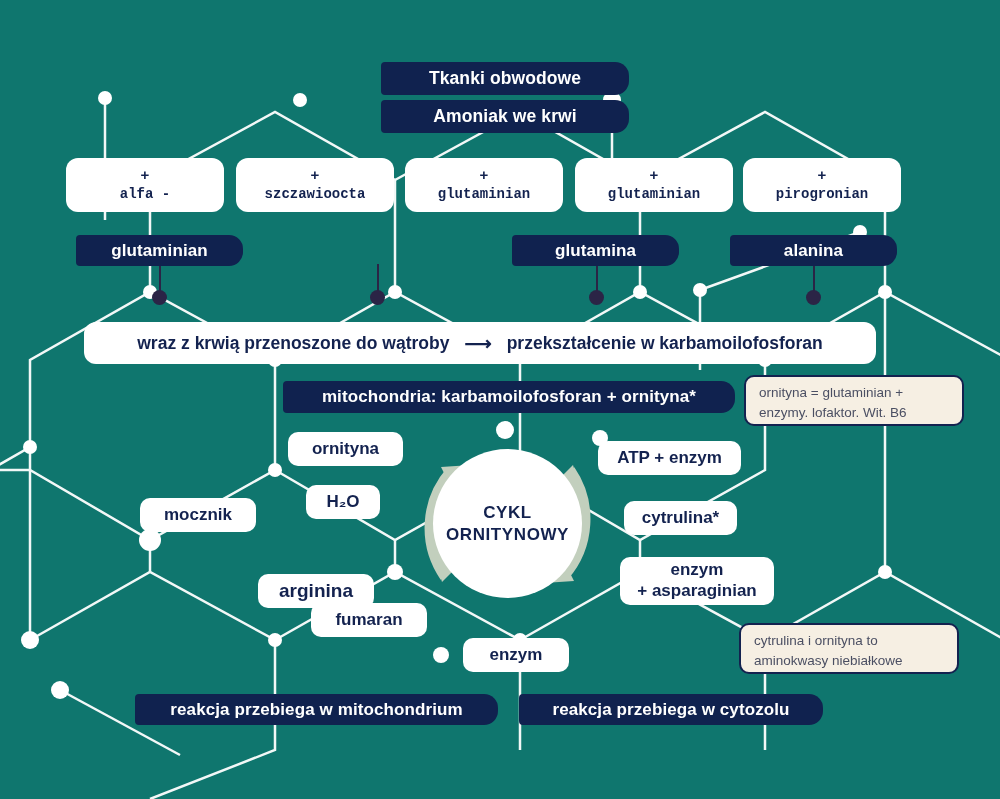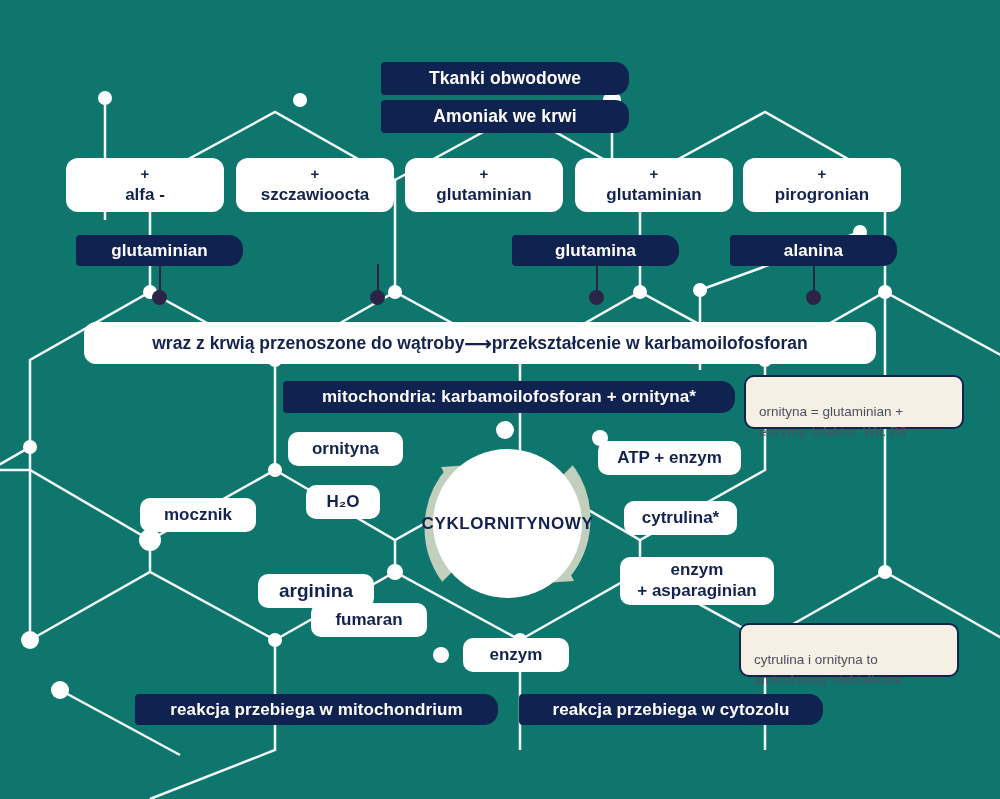--- a/index.html
+++ b/index.html
@@ -50,33 +50,33 @@
     white-space: nowrap;
     font-weight: bold;
   }
   .card.soft { border-radius: 10px; }
   .plus-card {
     flex-direction: column;
     line-height: 1.25;
     gap: 1px;
   }
   .plus-card .plus { font-size: 15px; font-weight: bold; }
-  .plus-card .nm { font-size: 17px; font-weight: bold; }
+  .plus-card .nm { font-size: 14px; font-weight: bold; font-family: Liberation Mono, monospace; }
 
   
   .note {
     position: absolute;
     background: #f5 efe4;
     background: #f6efe3;
     border: 2px solid #13224f;
     border-radius: 10px;
     color: #4b4f63;
     font-size: 13.5px;
     line-height: 1.45;
-    padding: 25px 13px;
+    padding: 6px 13px;
     font-weight: normal;
   }
 
   
   .stem {
     position: absolute;
     width: 2px;
     background: #2b2446;
   }
   .dot {
@@ -92,35 +92,35 @@
     left: 405px; top: 421px;
     width: 205px; height: 205px;
   }
   #cycle-core {
     position: absolute;
     left: 28px; top: 28px;
     width: 149px; height: 149px;
     border-radius: 50%;
     background: #ffffff;
     display: flex;
-    flex-direction: row;
+    flex-direction: column;
     align-items: center;
     justify-content: center;
     color: #13224f;
     font-weight: bold;
     font-size: 17px;
     line-height: 1.28;
     letter-spacing: .6px;
   }
 
   .arrow-wide { font-size: 19px; font-weight: bold; }
   #liver-bar {
     font-size: 17.5px;
     font-weight: bold;
-    gap: 0;
+    gap: 15px;
     padding: 0 22px;
     text-align: center;
   }
   #liver-bar span { display: inline-block; }
 </style>
 </head>
 <body>
 
 <div id="stage">
 

